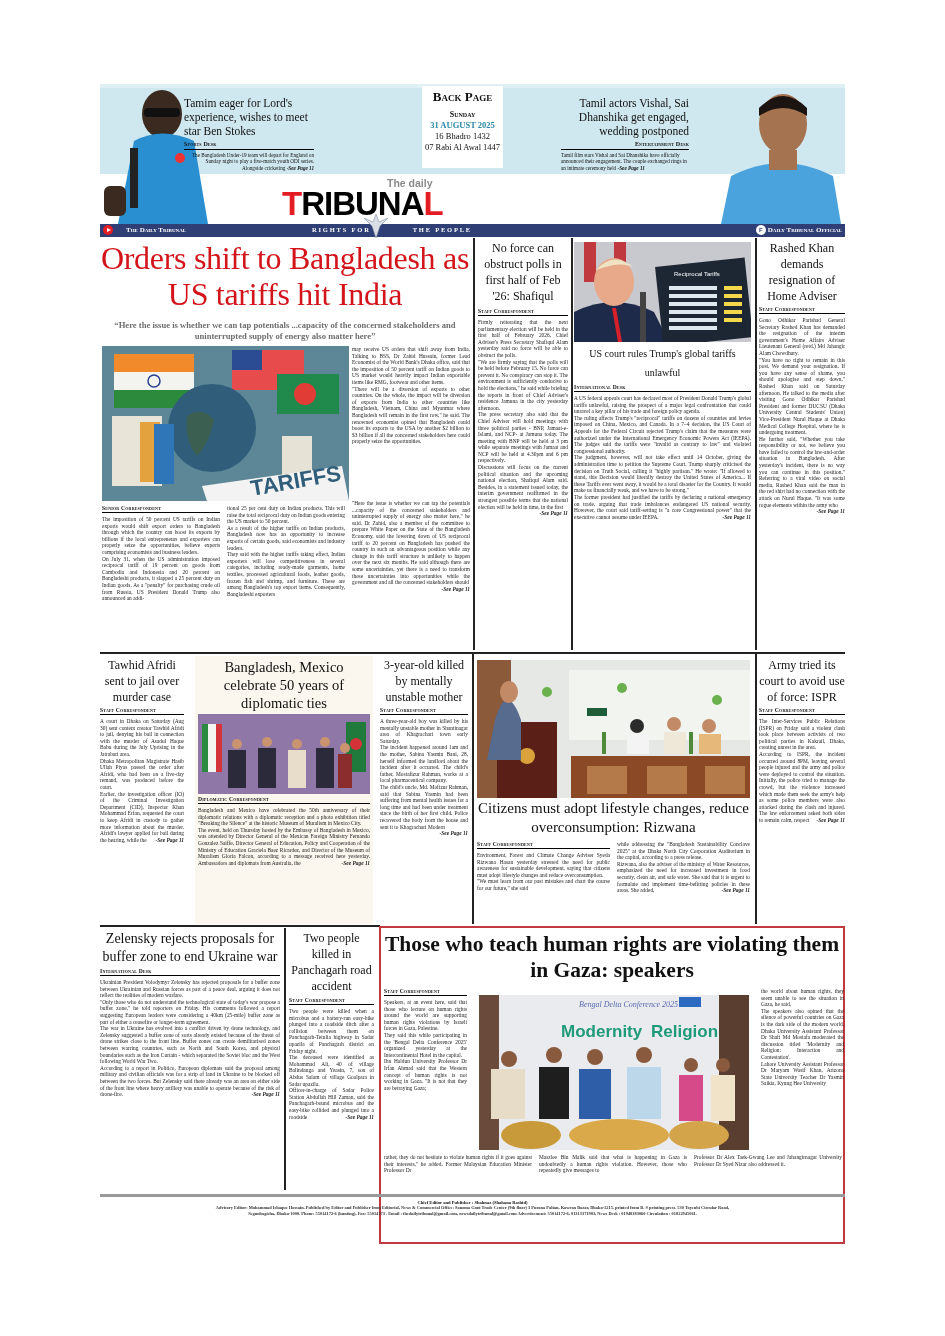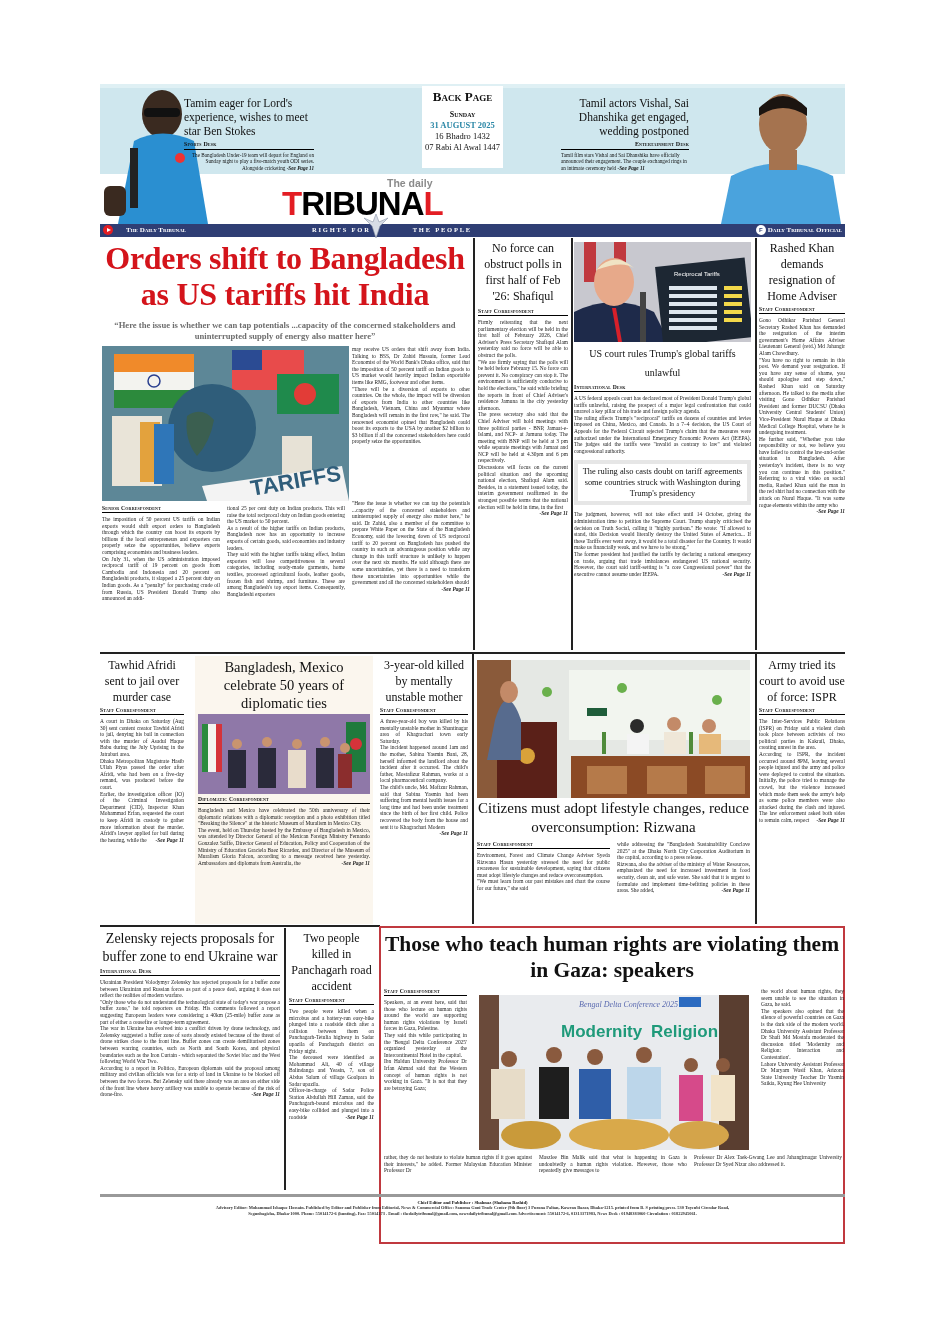--- a/index.html
+++ b/index.html
@@ -40,21 +40,21 @@
 
   
   .desk { font-size: 5.6px; font-weight: bold; font-variant: small-caps; letter-spacing: 0.2px; padding-bottom: 1px; border-bottom: 1.2px solid #000; margin-bottom: 3px; }
   .body { font-size: 5.4px; line-height: 6.6px; text-align: justify; color: #222; }
   .see { font-style: italic; font-weight: bold; float: right; }
   .vline { position: absolute; width: 1.5px; background: #222; }
   .hline { position: absolute; height: 2px; background: #222; }
   .hd { text-align: center; color: #111; }
 
   
-  .lead-hed { position: absolute; left: 0; top: 158px; width: 370px; text-align: center; color: #d4141b; font-weight: bold; font-size: 32px; line-height: 36px; letter-spacing: -0.3px; }
+  .lead-hed { position: absolute; left: 0; top: 158px; width: 370px; text-align: center; color: #d4141b; font-weight: normal; font-size: 32px; line-height: 36px; letter-spacing: -0.3px; }
   .lead-deck { position: absolute; left: 0; top: 238px; width: 370px; text-align: center; color: #6e6e6e; font-weight: bold; font-size: 8.6px; line-height: 11px; }
   .lead-img { position: absolute; left: 2px; top: 264px; width: 247px; height: 155px; overflow: hidden; }
   .col { position: absolute; }
 
   
   .pullquote { background: #e6e6e6; padding: 4px; margin: 6px 0; }
   .pullquote div { background: #fff; text-align: center; font-size: 8.4px; line-height: 11px; padding: 2px 4px; }
 
   .beige { background: #fbf6ee; }
   .gaza-box { position: absolute; left: 279px; top: 844px; width: 466px; height: 318px; border: 2px solid #c0393f; background: #fff; }
@@ -207,23 +207,20 @@
         <rect x="150" y="68" width="18" height="4"></rect>
         <rect x="150" y="76" width="18" height="4"></rect>
       </g>
     <rect x="66" y="50" width="6" height="50" fill="#444"></rect>
   </svg>
   <div class="col" style="left:474px; top:262px; width:177px;">
     <div class="hd" style="font-size:10px; line-height:19px;">US court rules Trump's global tariffs unlawful</div>
     <div class="desk" style="margin-top:2px;">International Desk</div>
     <div class="body" style="white-space:pre-line">A US federal appeals court has declared most of President Donald Trump's global tariffs unlawful, raising the prospect of a major legal confrontation that could unravel a key pillar of his trade and foreign policy agenda.
 The ruling affects Trump's "reciprocal" tariffs on dozens of countries and levies imposed on China, Mexico, and Canada. In a 7–4 decision, the US Court of Appeals for the Federal Circuit rejected Trump's claim that the measures were authorized under the International Emergency Economic Powers Act (IEEPA). The judges said the tariffs were "invalid as contrary to law" and violated congressional authority.</div>
-    <div class="pullquote">
-        <div>The ruling also casts doubt on tariff agreements some countries struck with Washington during Trump's presidency</div>
-      </div>
     <div class="body"><span style="white-space:pre-line">The judgment, however, will not take effect until 14 October, giving the administration time to petition the Supreme Court. Trump sharply criticised the decision on Truth Social, calling it "highly partisan." He wrote: "If allowed to stand, this Decision would literally destroy the United States of America... If these Tariffs ever went away, it would be a total disaster for the Country. It would make us financially weak, and we have to be strong."
 The former president had justified the tariffs by declaring a national emergency on trade, arguing that trade imbalances endangered US national security. However, the court said tariff-setting is "a core Congressional power" that the executive cannot assume under IEEPA.</span> <span class="see">-See Page 11</span></div>
   </div>
   <div class="vline" style="left:655px; top:156px; height:412px;"></div>
 
   <div class="col" style="left:659px; top:158px; width:86px;">
     <div class="hd" style="font-size:12px; line-height:16px;">Rashed Khan demands resignation of Home Adviser</div>
     <div class="desk" style="margin-top:2px;">Staff Correspondent</div>
     <div class="body"><span style="white-space:pre-line">Gono Odhikar Parishad General Secretary Rashed Khan has demanded the resignation of the interim government's Home Affairs Adviser Lieutenant General (retd.) Md Jahangir Alam Chowdhury.
 "You have no right to remain in this post. We demand your resignation. If you have any sense of shame, you should apologise and step down," Rashed Khan said on Saturday afternoon. He talked to the media after visiting Gono Odhikar Parishad President and former DUCSU (Dhaka University Central Students' Union) Vice-President Nurul Haque at Dhaka Medical College Hospital, where he is undergoing treatment.

